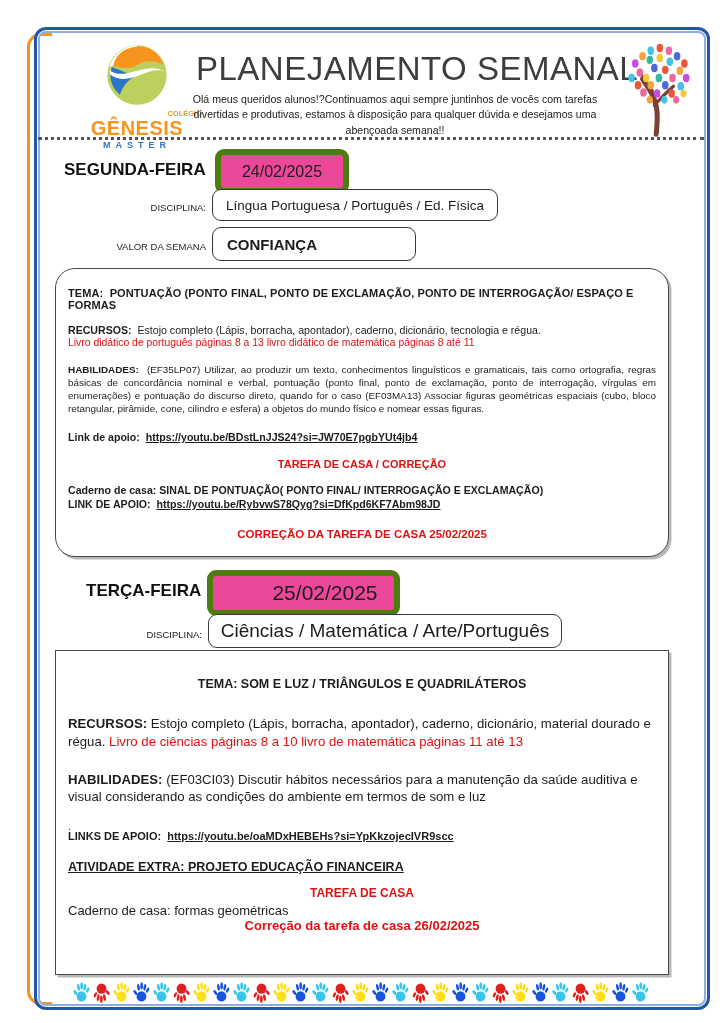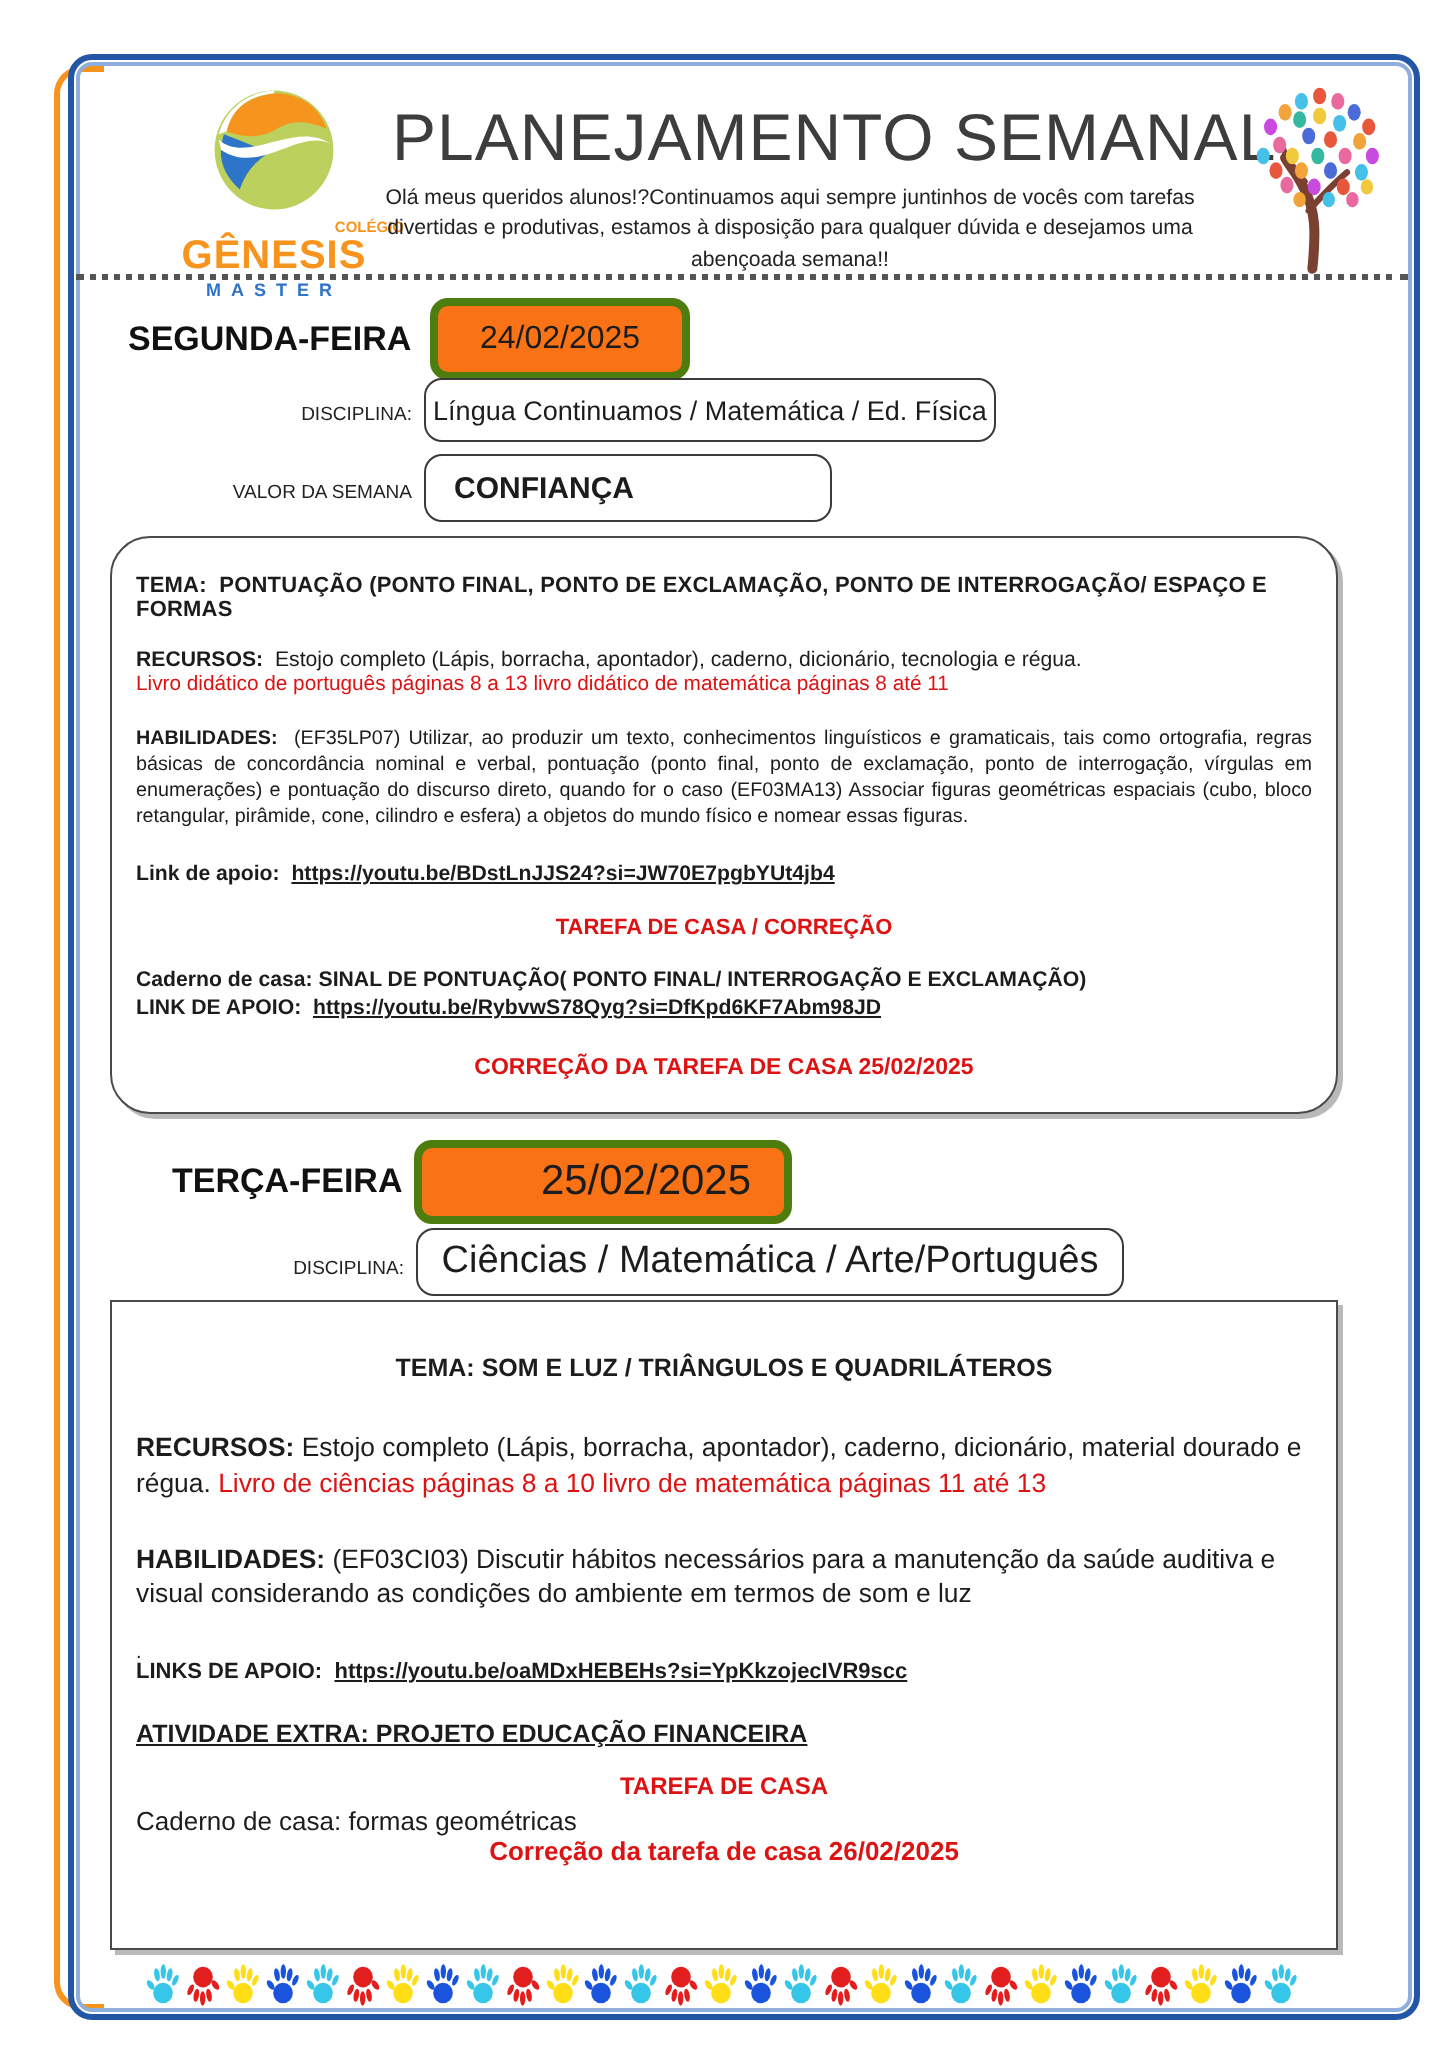--- a/index.html
+++ b/index.html
@@ -24,21 +24,21 @@
     font-size:33px;color:#3d3d3d;letter-spacing:.5px;white-space:nowrap;}
   .subtitle{position:absolute;left:175px;top:92px;width:440px;text-align:center;
     font-size:10.6px;line-height:1.45;color:#222;}
 
   .tree{position:absolute;left:612px;top:38px;width:92px;height:100px;}
 
   .dotted-sep{position:absolute;left:38px;top:137px;width:666px;border-bottom:3px dotted #555;}
 
   
   .day-label{position:absolute;font-size:17px;font-weight:bold;color:#111;}
-  .date-box{position:absolute;background:#f97316;border:4px solid #4d7c0f;border-radius:9px;
+  .date-box{position:absolute;background:#ec4899;border:6px solid #4d7c0f;border-radius:9px;
     display:flex;align-items:center;justify-content:center;font-color:#111;}
   .field-label{position:absolute;left:0;width:206px;text-align:right;font-size:9.5px;color:#222;}
   .field-box{position:absolute;background:#fff;border:1.6px solid #3a3a3a;border-radius:9px;
     display:flex;align-items:center;justify-content:center;}
 
   
   .content-box{position:absolute;left:55px;width:588px;background:#fff;
     border:1.6px solid #4a4a4a;box-shadow:2.5px 2.5px 0 #b9b9b9;padding:10px 12px;}
   .red{color:#DD1212;}
   .bold{font-weight:bold;}
@@ -150,21 +150,21 @@
   </svg>
 
   <div class="dotted-sep"></div>
 
   <div class="day-label" style="left:64px;top:160px;">SEGUNDA-FEIRA</div>
   <div class="date-box" style="left:215px;top:149px;width:122px;height:33px;font-size:16px;">
     <span>24/02/2025</span>
   </div>
   <div class="field-label" style="top:202px;">DISCIPLINA:</div>
   <div class="field-box" style="left:212px;top:189px;width:284px;height:30px;font-size:13.5px;">
-    <span>Língua Continuamos / Matemática / Ed. Física</span>
+    <span>Língua Portuguesa / Português / Ed. Física</span>
   </div>
   <div class="field-label" style="top:241px;">VALOR DA SEMANA</div>
   <div class="field-box" style="left:212px;top:227px;width:188px;height:32px;font-size:15px;justify-content:flex-start;padding-left:14px;font-weight:600;">
     <span>CONFIANÇA</span>
   </div>
 
   <div class="content-box" style="top:268px;height:267px;border-radius:20px;">
     <div class="m-tema">
       <span>TEMA:</span>&nbsp;
       <span>PONTUAÇÃO (PONTO FINAL, PONTO DE EXCLAMAÇÃO, PONTO DE INTERROGAÇÃO/ ESPAÇO E FORMAS</span>

